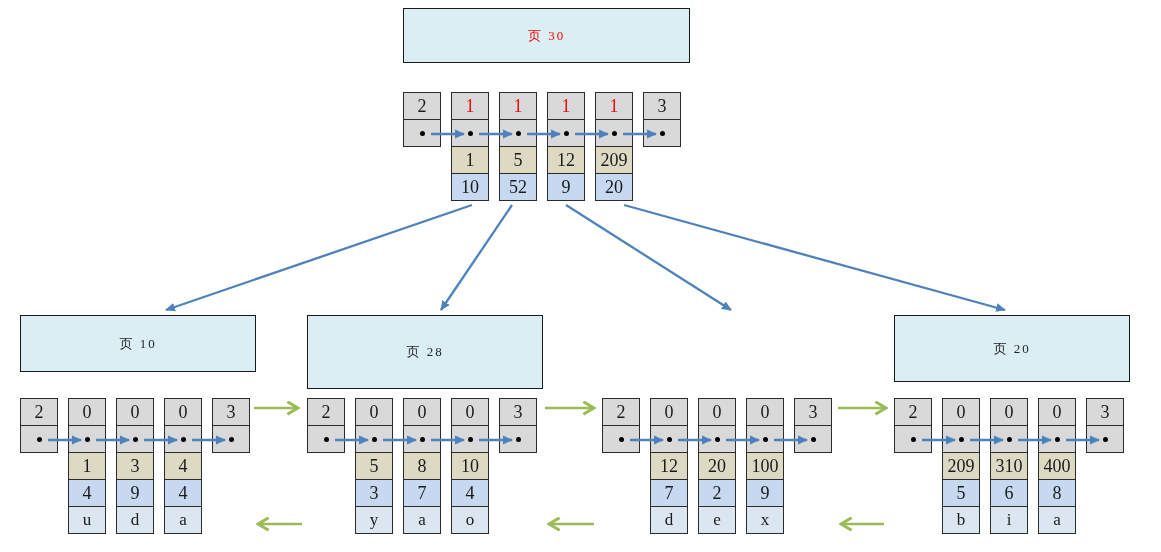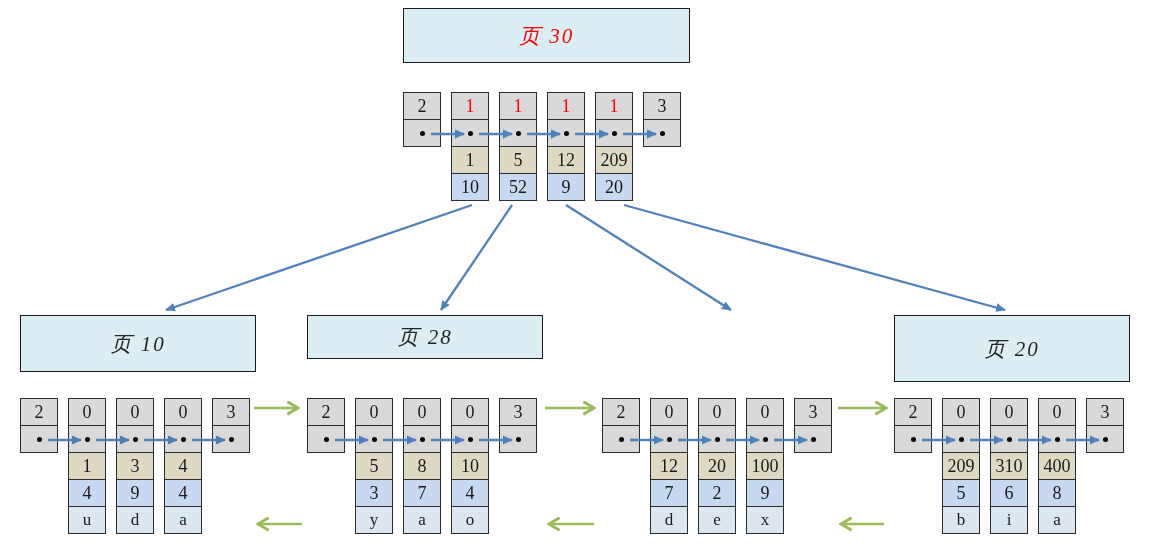--- a/index.html
+++ b/index.html
@@ -2,21 +2,21 @@
 <html style="--cell-gray: #d9d9d9; --cell-tan: #ddd9c3; --cell-blue: #c6d9f1; --cell-lightblue: #dce6f1; --page-header-fill: #daeef3; --arrow-blue: #4f81bd; --arrow-green: #9bbb59; --flag-red: #ff0000; --text-dark: #1a1a1a;"><head>
 <meta charset="utf-8">
 <title>diagram</title>
 <style>
   html,body{margin:0;padding:0;background:#ffffff;}
   .canvas{position:relative;width:1161px;height:552px;background:#ffffff;overflow:hidden;
           font-family:"Liberation Serif","DejaVu Serif",serif;}
   .page-box{position:absolute;box-sizing:border-box;border:1.5px solid #1a1a1a;
             background:var(--page-header-fill,#daeef3);
             display:flex;align-items:center;justify-content:center;
-            font-size:21px;letter-spacing:2px;color:#262626;z-index:1;font-style:italic;}
+            font-size:13px;letter-spacing:2px;color:#262626;z-index:1;}
   .page-box.root{color:var(--flag-red,#ff0000);}
   .node{position:absolute;z-index:2;}
   .ncol{position:absolute;top:0;display:flex;flex-direction:column;}
   .cell{width:38px;height:28px;box-sizing:border-box;border:1px solid #2b2b2b;
         display:flex;align-items:center;justify-content:center;
         font-size:18px;color:var(--text-dark,#1a1a1a);
         background:var(--cell-gray,#d9d9d9);margin-top:-1px;}
   .ncol .cell:first-child{margin-top:0;}
   .cell.tan{background:var(--cell-tan,#ddd9c3);}
   .cell.blue{background:var(--cell-blue,#c6d9f1);}
@@ -80,21 +80,21 @@
       <div class="cell">3</div>
       <div class="cell">
           <span class="dot"></span>
         </div>
     </div>
   </div>
 
   <div class="page-box" style="left:20px;top:315px;width:236px;height:57px;text-align:center;">
     <span>页 10</span>
   </div>
-  <div class="page-box" style="left:307px;top:315px;width:236px;height:44px;">
+  <div class="page-box" style="left:307px;top:315px;width:236px;height:74px;">
     <span>页 28</span>
   </div>
   <div class="page-box" style="left:894px;top:315px;width:236px;height:67px;">
     <span>页 20</span>
   </div>
 
   <div class="node" style="left:20px;top:398px;">
     <div class="ncol" style="left:0px;">
       <div class="cell">2</div>
       <div class="cell">

